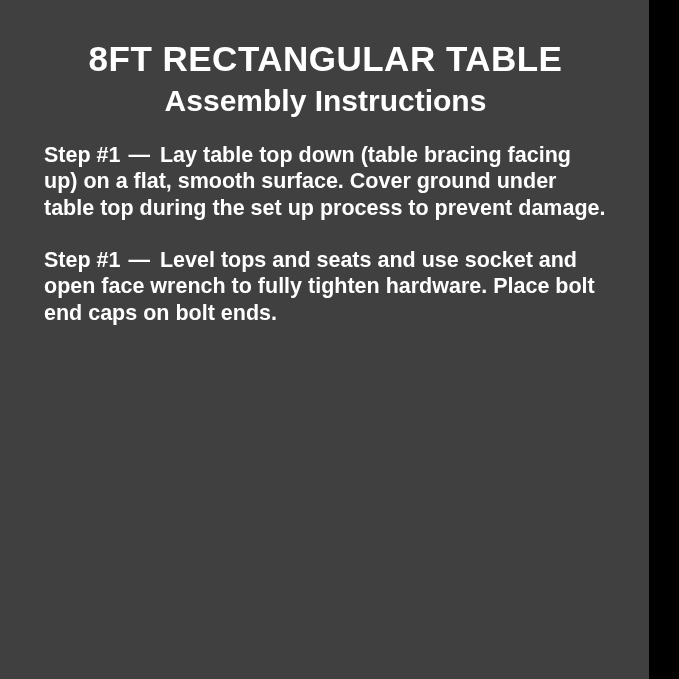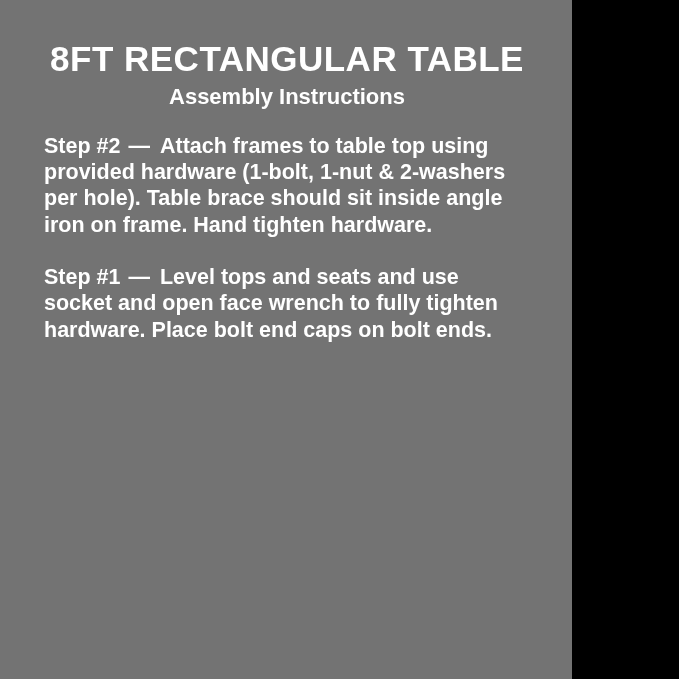--- a/index.html
+++ b/index.html
@@ -1,41 +1,41 @@
 <!DOCTYPE html>
 <html><head>
 <meta charset="utf-8">
 <style>
   html, body {
     margin: 0;
     padding: 0;
     background: #000000;
   }
   .sheet {
-    width: 572px;
+    width: 649px;
     height: 679px;
     box-sizing: border-box;
-    background: #737373;
+    background: #404040;
     color: #ffffff;
     font-family: "Liberation Sans", sans-serif;
     font-weight: 700;
     padding: 34px 42px 0 44px;
     overflow: hidden;
   }
   .header {
     text-align: center;
   }
   .title {
     font-size: 35px;
     line-height: 1.1;
     letter-spacing: 0.5px;
     margin: 6px 0 0 0;
   }
   .subtitle {
-    font-size: 22px;
+    font-size: 30px;
     line-height: 1.15;
     margin: 5px 0 0 0;
   }
   .steps {
     margin-top: 24px;
     font-size: 21.5px;
     line-height: 1.225;
     text-align: left;
   }
   .step {
@@ -48,20 +48,20 @@
 </head>
 <body>
 
 <div class="sheet">
   <div class="header">
     <h1 class="title">8FT RECTANGULAR TABLE</h1>
     <h2 class="subtitle">Assembly Instructions</h2>
   </div>
 
   <div class="steps">
+    <p class="step"><span>Step #1</span><span class="dash">—</span><span>Lay table top down (table bracing facing up) on a flat, smooth surface. Cover ground under table top during the set up process to prevent damage.</span></p>
 
-    <p class="step"><span>Step #2</span><span class="dash">—</span><span>Attach frames to table top using provided hardware (1-bolt, 1-nut &amp; 2-washers per hole). Table brace should sit inside angle iron on frame. Hand tighten hardware.</span></p>
 
 
 
     <p class="step"><span>Step #1</span><span class="dash">—</span><span>Level tops and seats and use socket and open face wrench to fully tighten hardware. Place bolt end caps on bolt ends.</span></p>
   </div>
 </div>
 
 </body></html>

